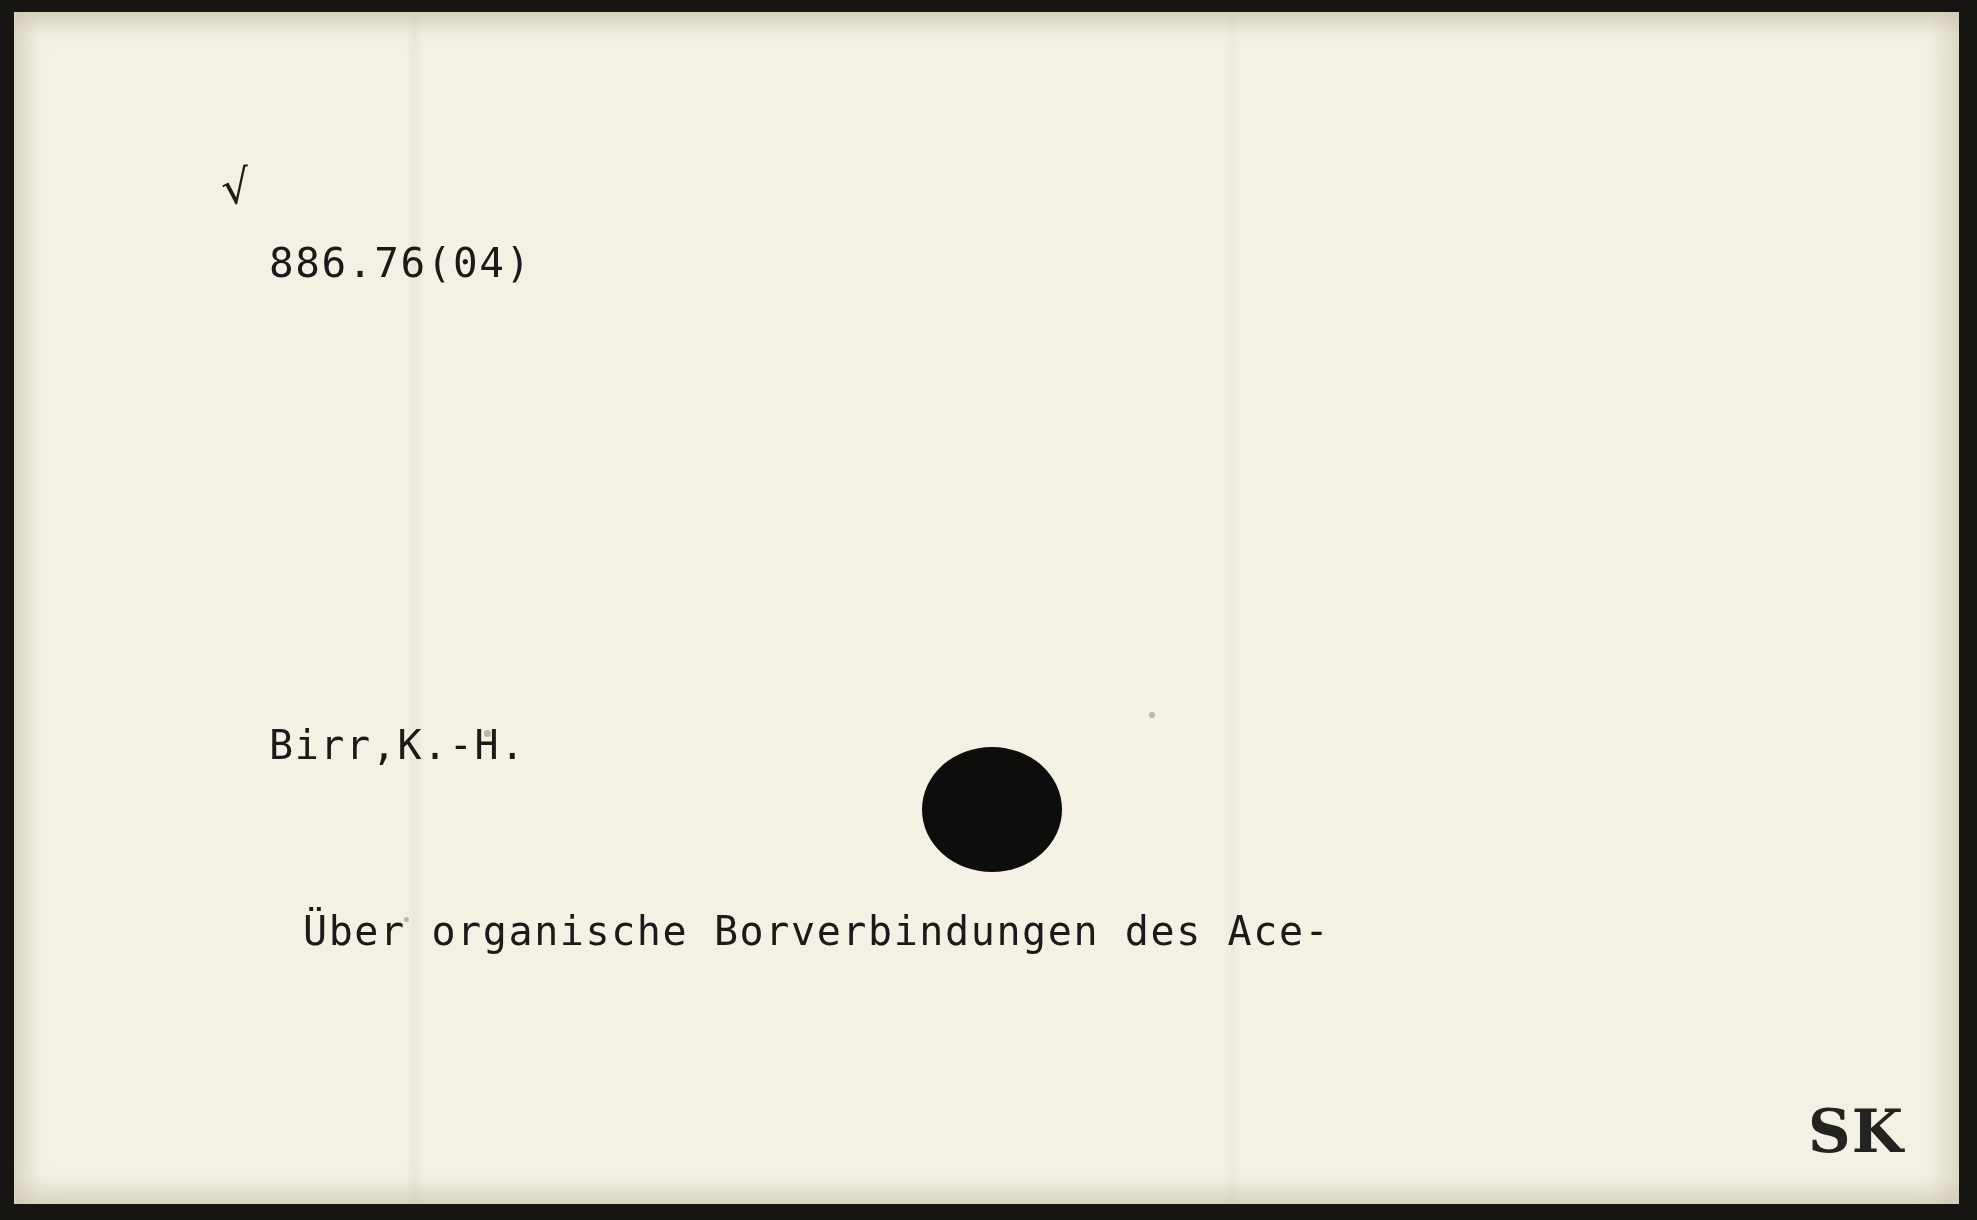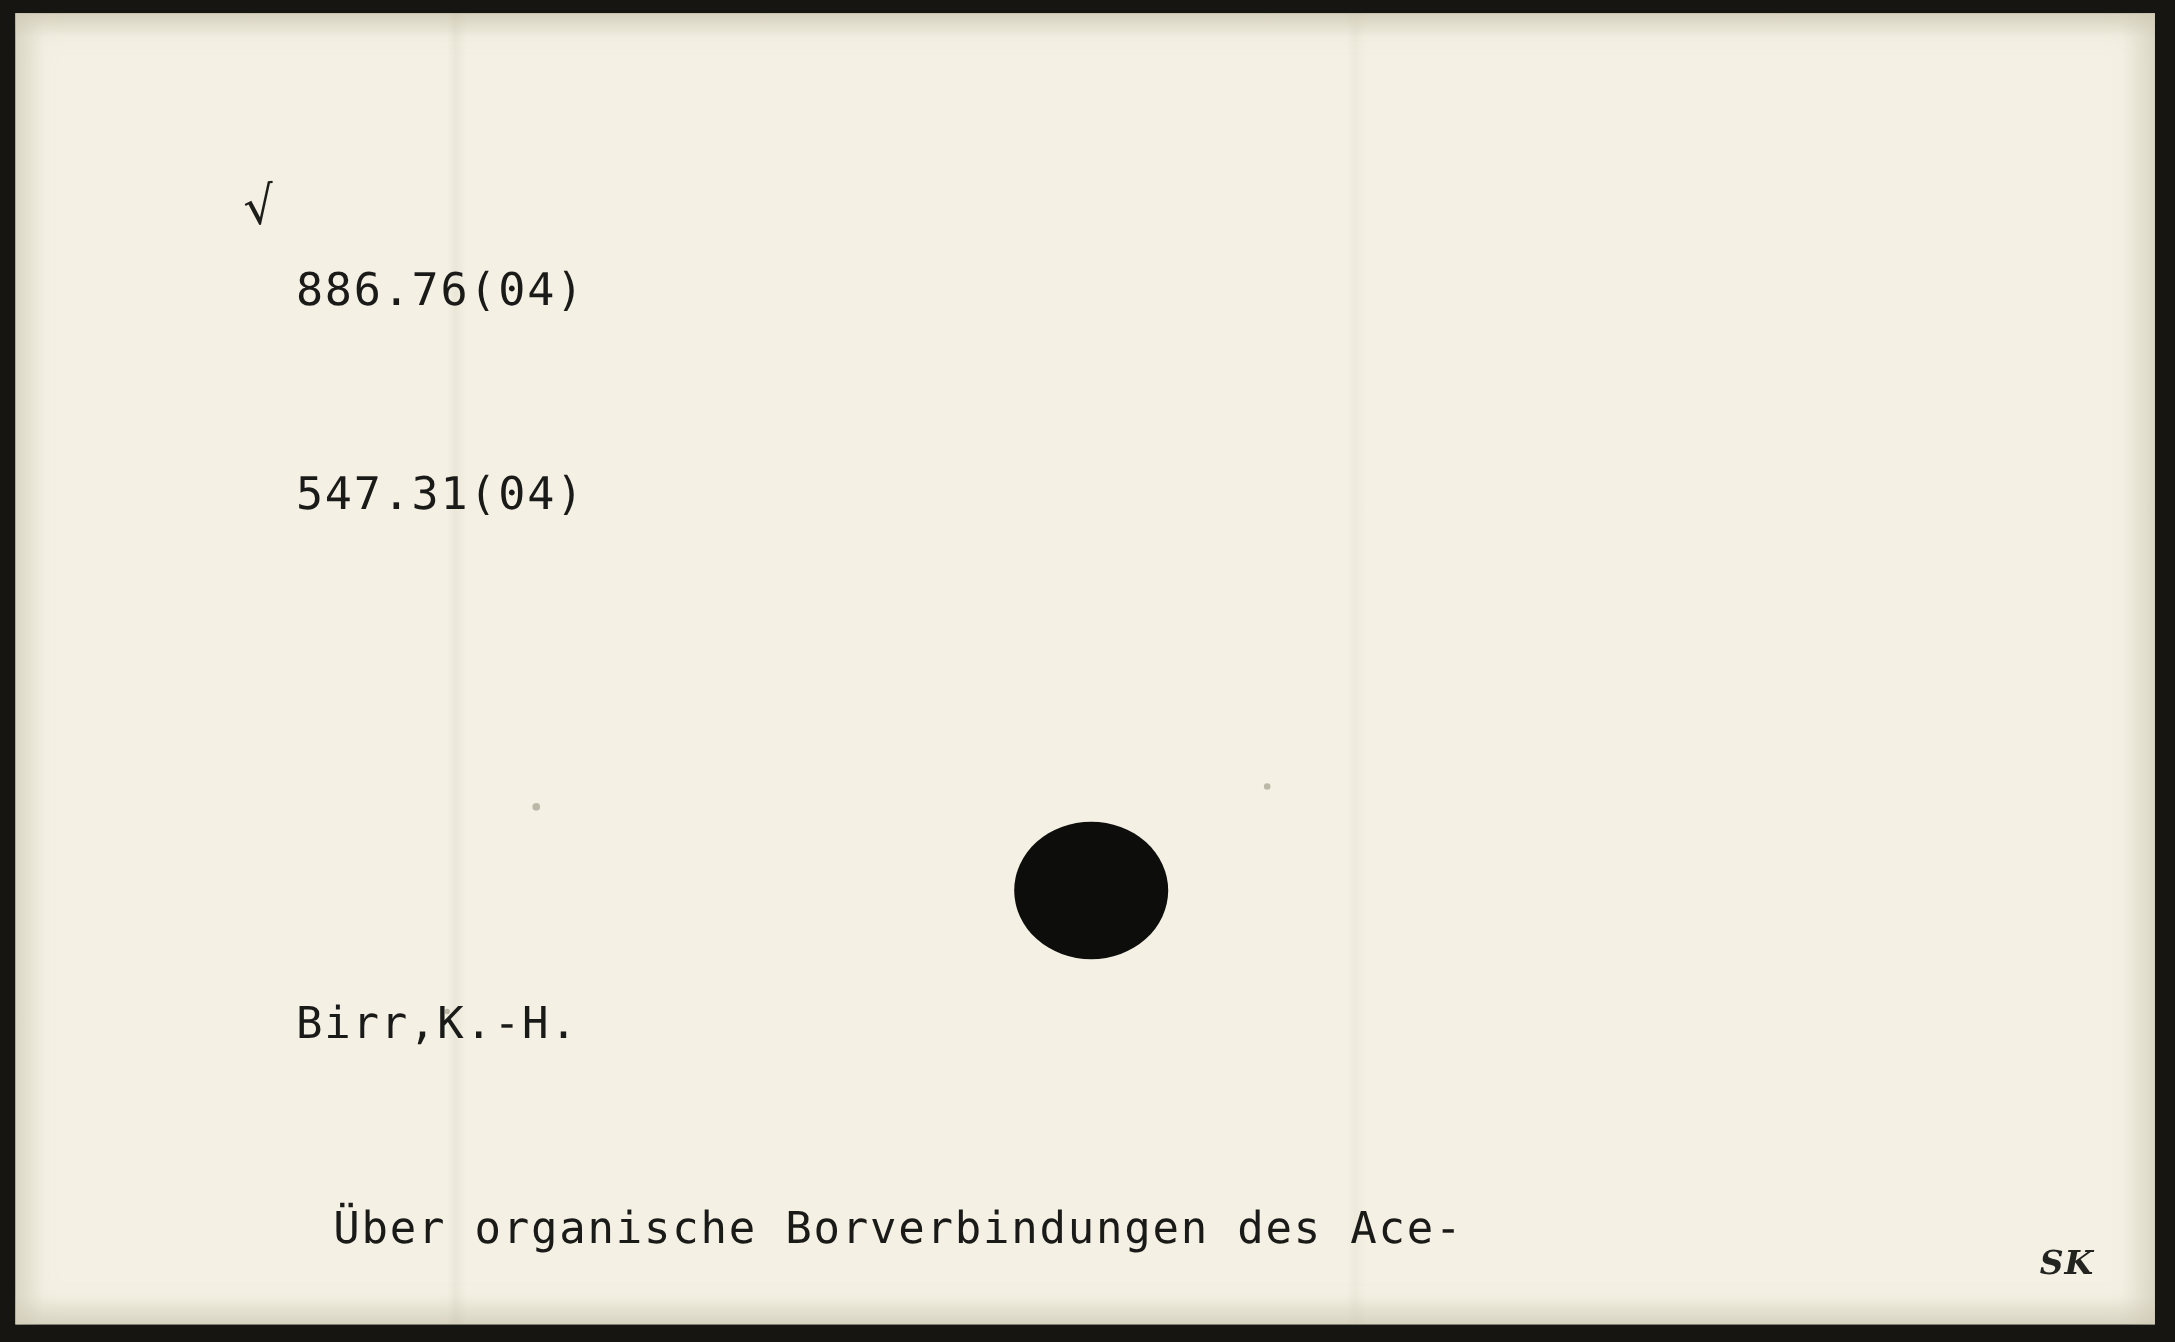--- a/index.html
+++ b/index.html
@@ -95,45 +95,43 @@
     border-radius: 50%;
   }
 
   
   .stamp {
     position: absolute;
     right: 55px;
     bottom: 38px;
     font-family: "DejaVu Serif", serif;
     font-weight: bold;
-    font-size: 30px;
+    font-size: 59px;
     letter-spacing: 1px;
     color: #232320;
-    font-style: italic;
   }
 
   
   .speck {
     position: absolute;
     background: #8d8876;
     border-radius: 50%;
     opacity: 0.55;
   }
 </style>
 </head>
 <body>
 
 <div class="scan-area">
   <div class="card">
 
     <div class="checkmark">√</div>
 
     <div class="text-block">
       <div class="line callnum">886.76(04)</div>
-      <div class="line callnum">547.31(04)</div>
 
       <div class="gap-sm"></div>
 
       <div class="line author">Birr,K.-H.</div>
       <div class="line title-indent">Über organische Borverbindungen des Ace-</div>
       
 
       
 
       

